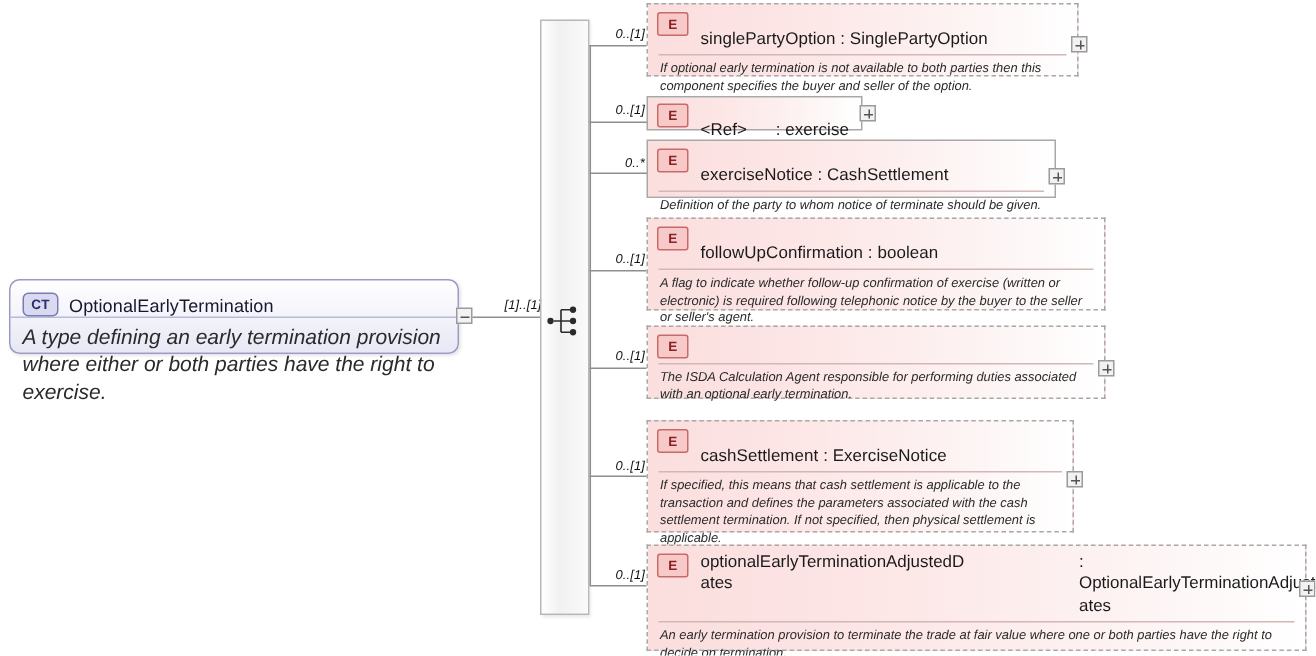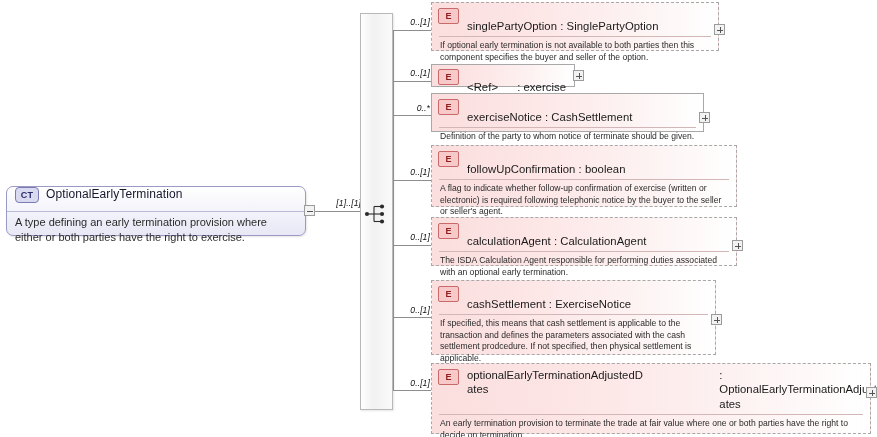--- a/index.html
+++ b/index.html
@@ -14,32 +14,32 @@
   .node{position:absolute;box-sizing:border-box;}
 
   
   .ct-box{
     left:6px;top:186px;width:300px;height:50px;
     border:1px solid #9a9ac4;border-radius:7px;
     background:linear-gradient(to bottom,#ffffff 0%,#f4f4fb 45%,#e8e8f6 100%);
     box-shadow:1px 1px 2px rgba(0,0,0,.10);
   }
   .ct-head{
-    height:24px;display:flex;align-items:flex-start;padding-left:8px;
+    height:24px;display:flex;align-items:flex-end;padding-left:8px;
     border-bottom:1px solid #b9b9d8;
   }
   .ct-badge{
     display:inline-flex;align-items:center;justify-content:center;
     width:22px;height:14px;border:1px solid #7b7bb5;border-radius:4px;
     background:#d9d9ef;color:#2b2b6b;font-size:9px;font-weight:bold;
     letter-spacing:.2px;line-height:1;
   }
   .ct-title{margin-left:7px;font-size:12px;color:#17172e;letter-spacing:.1px;}
   .ct-ann{
-    padding:3px 8px 0 8px;font-size:11px;color:#2a2a2a;
+    padding:3px 8px 0 8px;font-size:14px;font-style:italic;color:#2a2a2a;
     line-height:1.32;
   }
 
   
   .seq-col{
     left:360px;top:13px;width:33px;height:397px;
     border:1px solid #b8b8b8;
     background:linear-gradient(to right,#ffffff 0%,#f1f1f1 40%,#fafafa 100%);
     box-shadow:1px 1px 2px rgba(0,0,0,.10);
   }
@@ -58,21 +58,21 @@
     width:19px;height:14px;border:1px solid #c86a6a;border-radius:2px;
     background:#f7c9c9;color:#8d2020;font-size:9px;font-weight:bold;line-height:1;
     margin-top:1px;
   }
   .el-name{
     margin-left:8px;font-size:11.3px;color:#1a1a1a;letter-spacing:.05px;
     line-height:1.28;white-space:pre;margin-top:12px;
   }
   .el-sep{height:1px;background:#d3b6b6;margin:0 7px;}
   .el-ann{
-    padding:3px 8px 2px 8px;font-size:8.6px;color:#2a2a2a;
+    padding:3px 8px 2px 8px;font-size:8.6px;font-style:italic;color:#2a2a2a;
     line-height:1.33;
   }
 
   
   .name-cols{display:flex;margin-left:8px;}
   .name-cols .c1{width:256px;font-size:11.3px;color:#1a1a1a;line-height:1.28;}
   .name-cols .c2{font-size:11.3px;color:#1a1a1a;line-height:1.28;}
 
   
   .card{
@@ -175,36 +175,35 @@
     </div>
     <div class="el-sep"></div>
     <div class="el-ann">A flag to indicate whether follow-up confirmation of exercise (written or electronic) is required following telephonic notice by the buyer to the seller or seller's agent.</div>
   </div>
 
   <div class="ln h" style="left:393px;top:245px;width:40px;"></div>
   <div class="card" style="left:396px;top:232px;width:34px;">0..[1]</div>
   <div class="node el dashed" style="left:431px;top:217px;width:306px;height:49px;">
     <div class="el-head">
       <span class="el-badge">E</span>
-      <span class="el-name">calculationAgent : CalculationAgent</span>
     </div>
     <div class="el-sep"></div>
     <div class="el-ann">The ISDA Calculation Agent responsible for performing duties associated with an optional early termination.</div>
   </div>
   <div class="tog plus" style="left:732px;top:240px;"></div>
 
   <div class="ln h" style="left:393px;top:317px;width:40px;"></div>
   <div class="card" style="left:396px;top:305px;width:34px;">0..[1]</div>
   <div class="node el dashed" style="left:431px;top:280px;width:285px;height:75px;">
     <div class="el-head">
       <span class="el-badge">E</span>
       <span class="el-name">cashSettlement : ExerciseNotice</span>
     </div>
     <div class="el-sep"></div>
-    <div class="el-ann">If specified, this means that cash settlement is applicable to the transaction and defines the parameters associated with the cash settlement prodcedure. If not specified, then physical settlement is applicable.</div>
+    <div class="el-ann">If specified, this means that cash settlement is applicable to the transaction and defines the parameters associated with the cash settlement termination. If not specified, then physical settlement is applicable.</div>
   </div>
   <div class="tog plus" style="left:711px;top:314px;"></div>
 
   <div class="ln h" style="left:393px;top:390px;width:40px;"></div>
   <div class="card" style="left:396px;top:378px;width:34px;">0..[1]</div>
   <div class="node el dashed" style="left:431px;top:363px;width:440px;height:71px;">
     <div class="el-head">
       <span class="el-badge">E</span>
       <div class="name-cols">
         <div class="c1">

